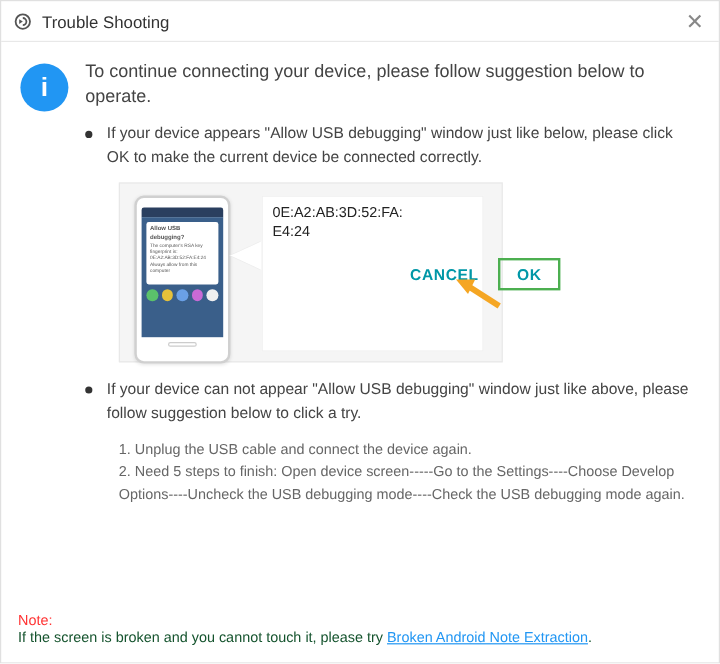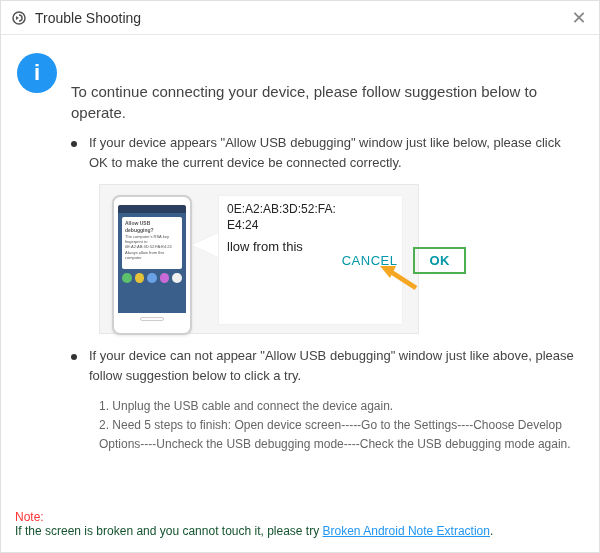--- a/index.html
+++ b/index.html
@@ -29,21 +29,21 @@
   .content { display: flex; padding: 14px 16px 8px 16px; gap: 14px; }
   .info-icon {
     flex-shrink: 0;
     width: 40px; height: 40px; border-radius: 50%;
     background: #2196F3; color: #fff;
     display: flex; align-items: center; justify-content: center;
     font-size: 22px; font-weight: 600;
     margin-top: 4px;
   }
   .main { flex: 1; }
-  .intro { font-size: 15px; color: #444; line-height: 1.4; margin-bottom: 10px; padding-right: 8px; margin-top: 32px; }
+  .intro { font-size: 15px; color: #444; line-height: 1.4; margin-bottom: 10px; padding-right: 8px; }
   .bullet-block { display: flex; gap: 12px; margin-bottom: 12px; }
   .bullet-dot { flex-shrink: 0; width: 6px; height: 6px; background: #333; border-radius: 50%; margin-top: 8px; }
   .bullet-text { font-size: 13px; color: #444; line-height: 1.5; }
   .illustration {
     width: 320px; height: 150px; background: #f5f5f5; margin: 6px 0 12px 28px;
     position: relative; border: 1px solid #e8e8e8;
   }
   .phone {
     position: absolute; left: 12px; top: 10px; width: 80px; height: 140px;
     background: #fff; border: 2px solid #d0d0d0; border-radius: 8px;
@@ -59,21 +59,21 @@
   .phone-app { width: 10px; height: 10px; border-radius: 50%; background: #aaa; }
   .phone-home { width: 24px; height: 4px; border: 1px solid #ccc; border-radius: 2px; margin: 4px auto 0; }
   .zoom {
     position: absolute; left: 118px; top: 10px; width: 185px; height: 130px;
     background: #fff; border: 1px solid #f0f0f0;
     padding: 6px 8px; display: flex; flex-direction: row; justify-content: space-between;
   }
   .mac { font-size: 12px; color: #222; line-height: 1.3; font-weight: 500; }
   .allow-from { font-size: 13px; color: #222; margin-top: 6px; font-weight: 500; }
   .dialog-btns { display: flex; justify-content: flex-end; gap: 10px; align-items: center; }
-  .btn-cancel { color: #0097A7; font-size: 13px; font-weight: 400; letter-spacing: 0.5px; padding: 4px 6px; text-align: center; }
+  .btn-cancel { color: #0097A7; font-size: 13px; font-weight: 700; letter-spacing: 0.5px; padding: 4px 6px; text-align: center; }
   .btn-ok { color: #0097A7; font-size: 13px; font-weight: 600; letter-spacing: 0.5px; border: 2px solid #4CAF50; padding: 4px 14px; }
   .arrow {
     position: absolute; right: -18px; bottom: 28px;
   }
   .pointer-triangle {
     position: absolute; left: 92px; top: 48px;
     width: 0; height: 0;
     border-top: 12px solid transparent;
     border-bottom: 12px solid transparent;
     border-right: 26px solid #fff;
@@ -134,21 +134,20 @@
               <div class="phone-app" style="background:#efefef"></div>
             </div>
           </div>
           <div class="phone-home"></div>
         </div>
         <div class="pointer-triangle"></div>
         <div class="zoom">
           <div>
             <div class="mac">0E:A2:AB:3D:52:FA:</div>
             <div class="mac">E4:24</div>
-            <div class="allow-from">llow from this</div>
           </div>
           <div class="dialog-btns">
             <span class="btn-cancel">CANCEL</span>
             <span class="btn-ok">OK</span>
           </div>
           <div class="arrow">
             <svg width="44" height="32" viewBox="0 0 44 32">
               <path d="M40 28 L12 10" stroke="#f5a623" stroke-width="5" fill="none"></path>
               <polygon points="4,6 20,6 14,18" fill="#f5a623"></polygon>
             </svg>

